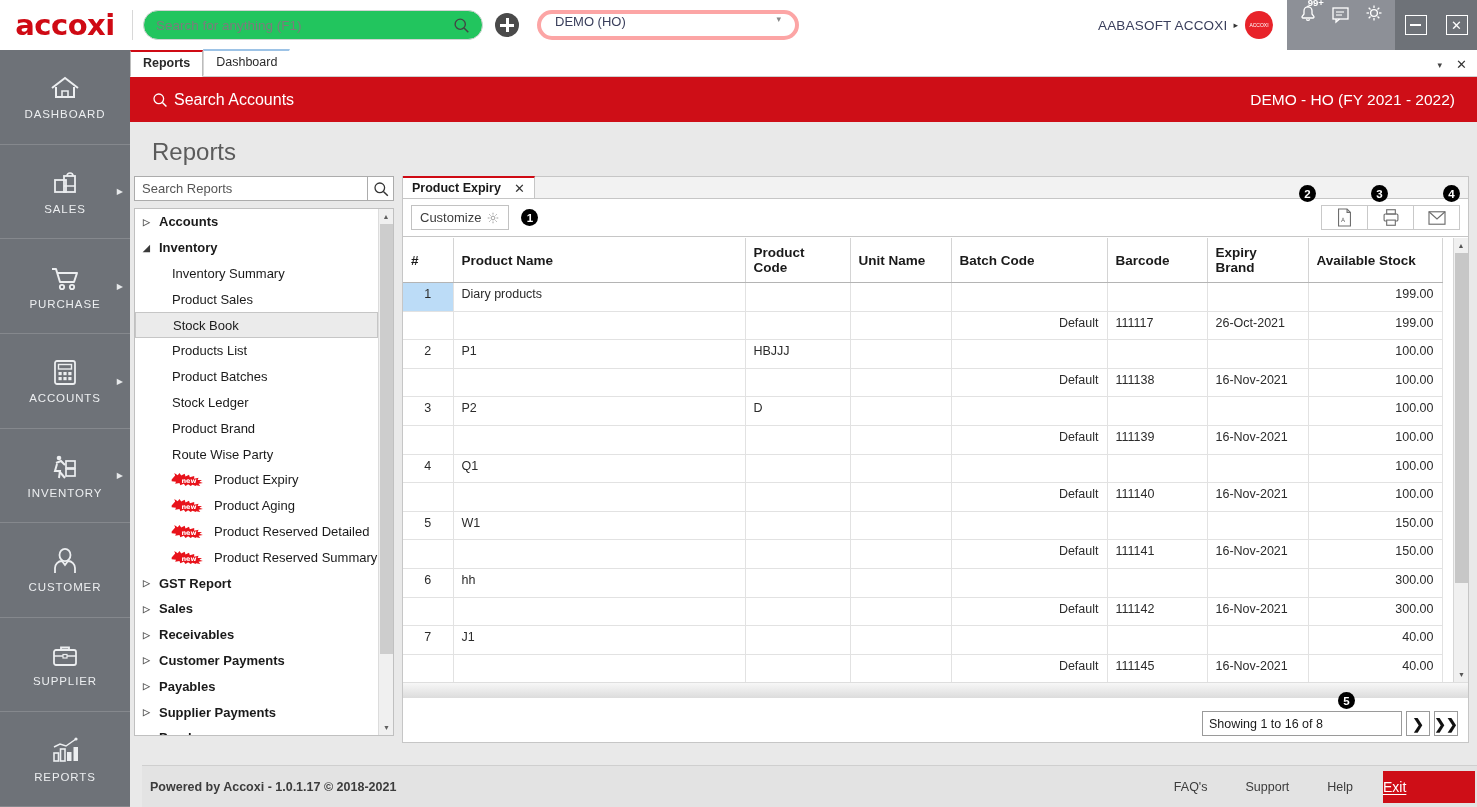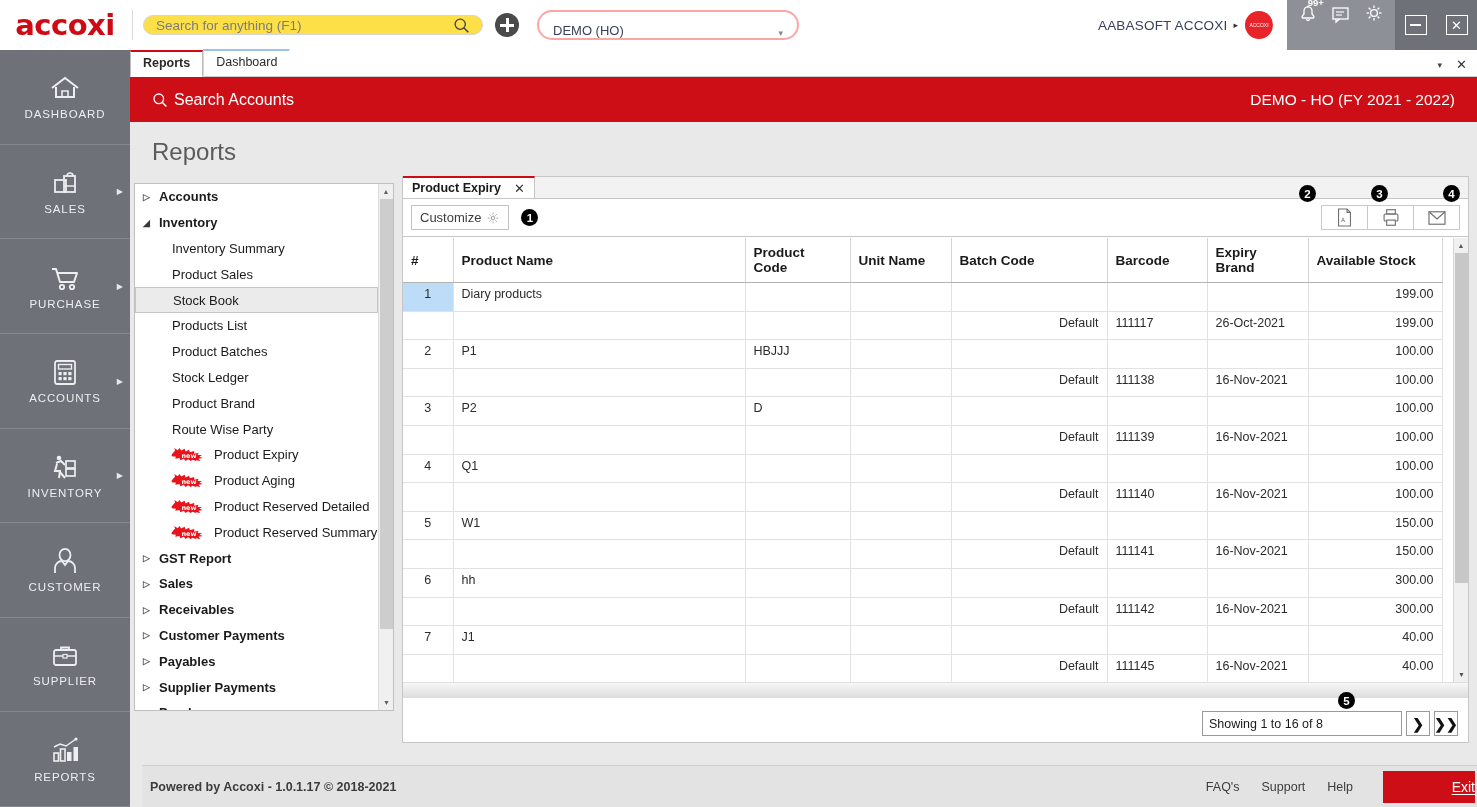--- a/index.html
+++ b/index.html
@@ -15,41 +15,41 @@
     position: absolute; left: 0; top: 0; width: 1477px; height: 50px;
     background: #ffffff; display: flex; align-items: center;
   }
   .logo {
     width: 130px; height: 50px; display: flex; align-items: center;
     justify-content: center; color: #cf0a14; font-size: 29px;
     font-weight: bold; letter-spacing: -0.5px; font-family: "DejaVu Sans", sans-serif;
   }
   .logo-divider { width: 1px; height: 30px; background: #d8d8d8; margin: 0 10px 0 2px; }
   .search-pill {
-    width: 340px; height: 20px; border: 1px solid #d4d4d4; border-radius: 16px;
-    display: flex; align-items: center; padding: 0 12px; background: #fde047;
+    width: 340px; height: 30px; border: 1px solid #d4d4d4; border-radius: 16px;
+    display: flex; align-items: center; padding: 0 12px; background: #22c55e;
   }
   .search-pill input {
     flex: 1; border: none; outline: none; font-size: 13.5px; color: #555;
     font-family: "Liberation Sans", sans-serif; background: transparent;
   }
   .search-pill input::placeholder { color: #7c7c7c; }
   .icon-mag { width: 17px; height: 17px; flex-shrink: 0; }
   .plus-btn {
     width: 24px; height: 24px; border-radius: 50%; background: #4a4a4a;
     margin-left: 12px; position: relative; cursor: pointer; flex-shrink: 0;
   }
   .plus-btn::before, .plus-btn::after {
     content: ''; position: absolute; background: #fff;
   }
   .plus-btn::before { left: 5px; top: 11px; width: 14px; height: 2.5px; }
   .plus-btn::after  { top: 5px; left: 11px; height: 14px; width: 2.5px; }
   .company-pill {
-    width: 262px; height: 30px; border: 2px solid #fca5a5; border-radius: 16px;
-    margin-left: 18px; display: flex; align-items: flex-end; padding: 0 14px;
+    width: 262px; height: 30px; border: 4px solid #fca5a5; border-radius: 16px;
+    margin-left: 18px; display: flex; align-items: flex-start; padding: 0 14px;
     font-size: 13px; color: #3a3f5c; cursor: pointer;
   }
   .company-pill .caret { margin-left: auto; color: #888; font-size: 9px; }
 
   .user-zone {
     margin-left: auto; display: flex; align-items: center; height: 50px;
   }
   .user-name { font-size: 13.5px; color: #3a3f5c; letter-spacing: .2px; }
   .user-arrow { font-size: 9px; color: #333; margin: 0 7px 0 6px; }
   .avatar {
@@ -285,24 +285,24 @@
   }
 
   
   .appfooter {
     position: absolute; left: 12px; bottom: 0; width: 1347px; height: 42px;
     background: #e3e3e3; border-top: 1px solid #cfcfcf;
     display: flex; align-items: center; padding-left: 8px;
   }
   .foot-left { font-size: 12.5px; font-weight: bold; color: #3c3c3c; }
   .foot-right { margin-left: auto; display: flex; align-items: center; gap: 22px; }
-  .foot-link { font-size: 12.5px; color: #3c3c3c; cursor: pointer; }
+  .foot-link { font-size: 12.5px; color: #3c3c3c; cursor: pointer; margin-left: 16px; }
   .exit-btn {
     width: 92px; height: 32px; background: #ce0e17; color: #fff; font-size: 14px;
-    display: flex; align-items: center; justify-content: flex-end; cursor: pointer;
+    display: flex; align-items: center; justify-content: flex-start; cursor: pointer;
     margin-left: 8px; margin-right: 14px;
   }
   .exit-btn u { text-underline-offset: 2px; }
 </style>
 </head>
 <body>
 
 <div class="topbar">
   <div class="logo">accoxi</div>
   <div class="logo-divider"></div>
@@ -480,20 +480,29 @@
       <span>Search Accounts</span>
     </div>
     <div class="redband-fy">DEMO - HO (FY 2021 - 2022)</div>
   </div>
 
   <div class="pagetitle">Reports</div>
 
   <div class="content">
 
     <div class="treepanel">
+      <div class="tree-search">
+        <input placeholder="Search Reports" style="">
+        <div class="sbtn">
+          <svg width="16" height="16" viewBox="0 0 20 20">
+            <circle cx="8.5" cy="8.5" r="6" fill="none" stroke="#333" stroke-width="1.6"></circle>
+            <line x1="13" y1="13" x2="18.5" y2="18.5" stroke="#333" stroke-width="1.8"></line>
+          </svg>
+        </div>
+      </div>
 
       <div class="treebox">
         <div class="tree-scroll" id="tree-scroll">
             <div class="tnode group">
               <span class="tri">▷</span>
               <span>Accounts</span>
             </div>
             <div class="tnode group">
               <span class="tri open">◢</span>
               <span>Inventory</span>

